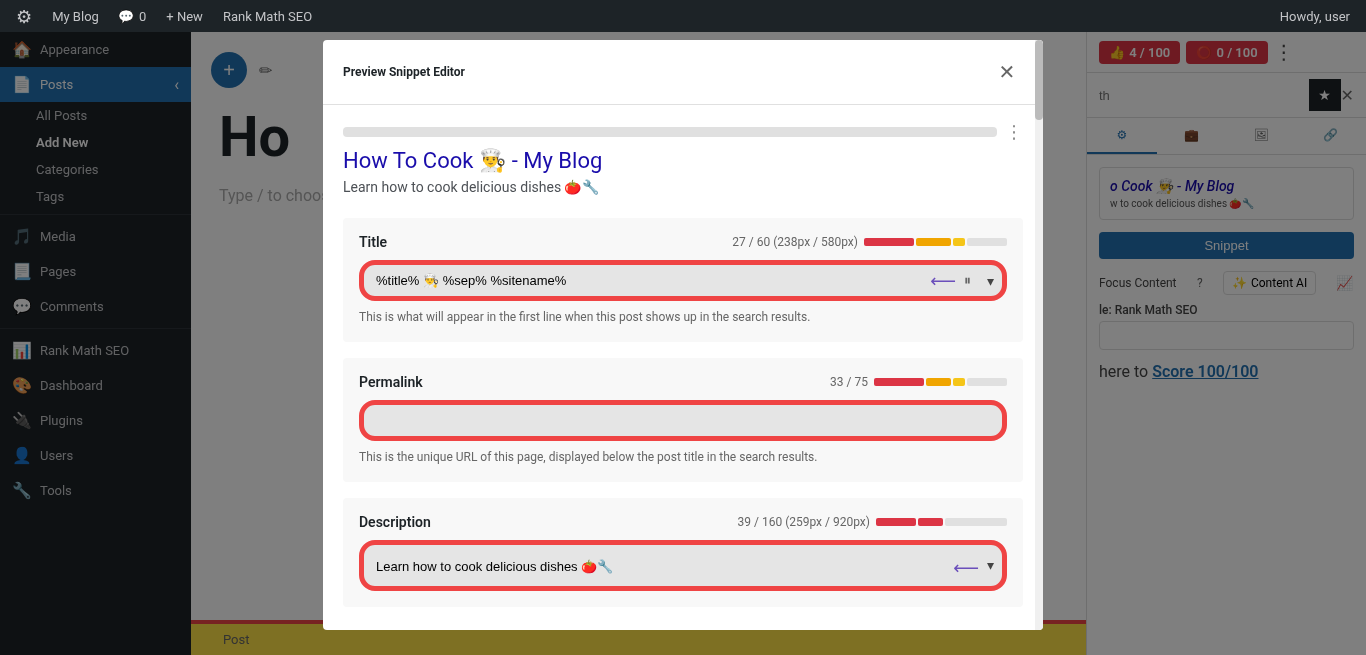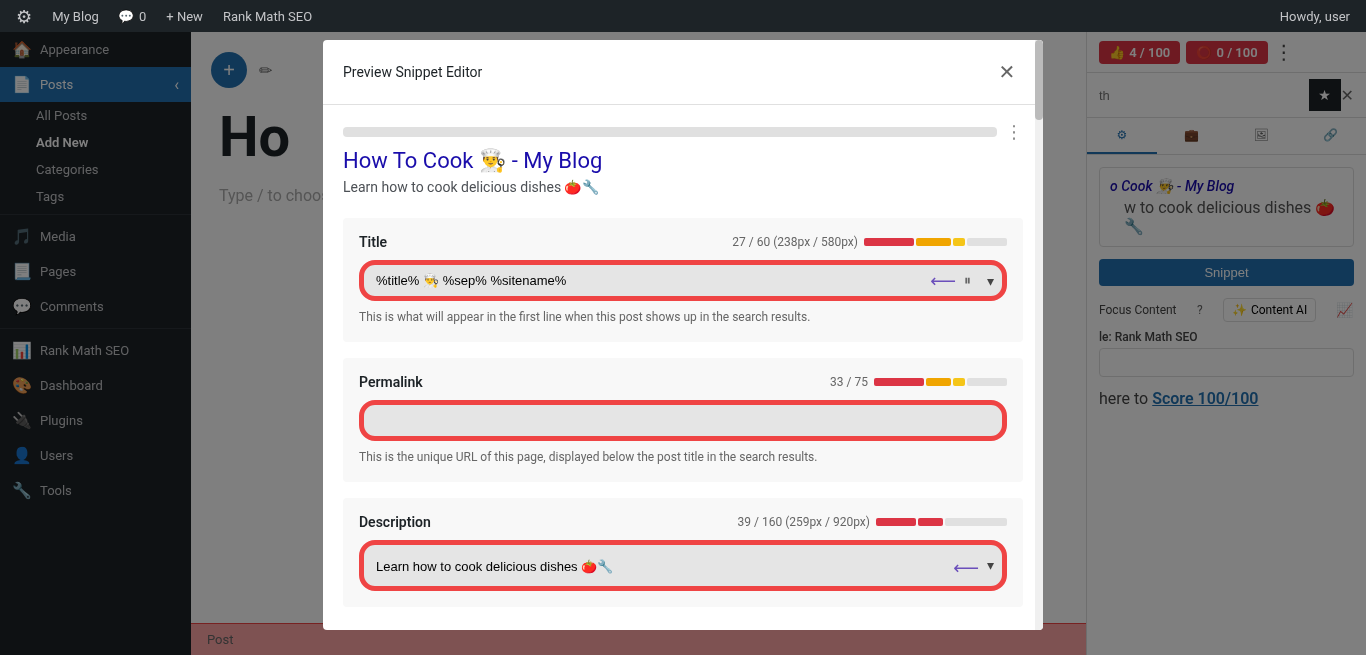--- a/index.html
+++ b/index.html
@@ -79,21 +79,21 @@
     .right-panel-tab {
       flex: 1; padding: 10px 4px; text-align: center; font-size: 12px; cursor: pointer;
       color: #666; border-bottom: 2px solid transparent;
     }
     .right-panel-tab.active { border-bottom-color: #2271b1; color: #2271b1; }
     .right-panel-body { padding: 12px; flex: 1; overflow-y: auto; }
     .snippet-preview-mini {
       background: #fff; border: 1px solid #ddd; border-radius: 4px; padding: 10px; margin-bottom: 12px;
     }
     .snippet-title-mini { color: #1a0dab; font-size: 14px; font-weight: 500; font-style: italic; }
-    .snippet-desc-mini { color: #545454; font-size: 16px; margin-top: 4px; margin-left: 14px; }
+    .snippet-desc-mini { color: #545454; font-size: 10px; margin-top: 4px; }
     .snippet-btn {
       background: #2271b1; color: #fff; border: none; border-radius: 4px;
       padding: 6px 14px; font-size: 13px; cursor: pointer; width: 100%; margin-bottom: 12px;
     }
     .field-label { font-size: 12px; color: #444; margin-bottom: 4px; font-weight: 500; }
     .field-input {
       width: 100%; border: 1px solid #ddd; border-radius: 4px; padding: 6px 8px;
       font-size: 13px; margin-bottom: 8px;
     }
     .score-link { color: #2271b1; text-decoration: underline; font-weight: 600; cursor: pointer; }
@@ -111,21 +111,21 @@
 
     
     .modal {
       background: #fff; border-radius: 4px; width: 720px; max-height: 90vh;
       display: flex; flex-direction: column; position: relative; overflow: hidden;
     }
     .modal-header {
       display: flex; align-items: center; justify-content: space-between;
       padding: 16px 20px; border-bottom: 1px solid #e0e0e0; flex-shrink: 0;
     }
-    .modal-title { font-size: 14px; font-weight: 400; color: #1d2327; }
+    .modal-title { font-size: 12px; font-weight: 700; color: #1d2327; }
     .modal-close {
       background: none; border: none; font-size: 20px; cursor: pointer; color: #666;
       width: 32px; height: 32px; display: flex; align-items: center; justify-content: center;
     }
     .modal-scroll {
       overflow-y: auto; flex: 1;
     }
     .modal-body { padding: 20px; }
 
     
@@ -239,21 +239,21 @@
 
 <div class="main-content">
   <div class="editor-bg">
     <div class="editor-toolbar">
       <button class="editor-toolbar-btn">+</button>
       <span class="editor-toolbar-icon">✏</span>
     </div>
     <div class="post-title-display">Ho</div>
     <div class="editor-placeholder">Type / to choose a block</div>
   </div>
-  <div style="position:absolute; bottom:0; left:0; right:0; background:#fca5a5; border-top:1px solid #ef4444; padding:8px 16px; font-size:13px; color:#666;">
+  <div style="position:absolute; bottom:0; left:0; right:0; background:#fde047; border-top:4px solid #ef4444; padding:8px 32px; font-size:13px; color:#666;">
     <span>Post</span>
   </div>
 </div>
 
 <div class="right-panel">
   <div class="right-panel-header">
     <div style="display:flex; gap:6px; align-items:center;">
       <div class="score-badge green">
         <span>👍</span>
         <span>4 / 100</span>

